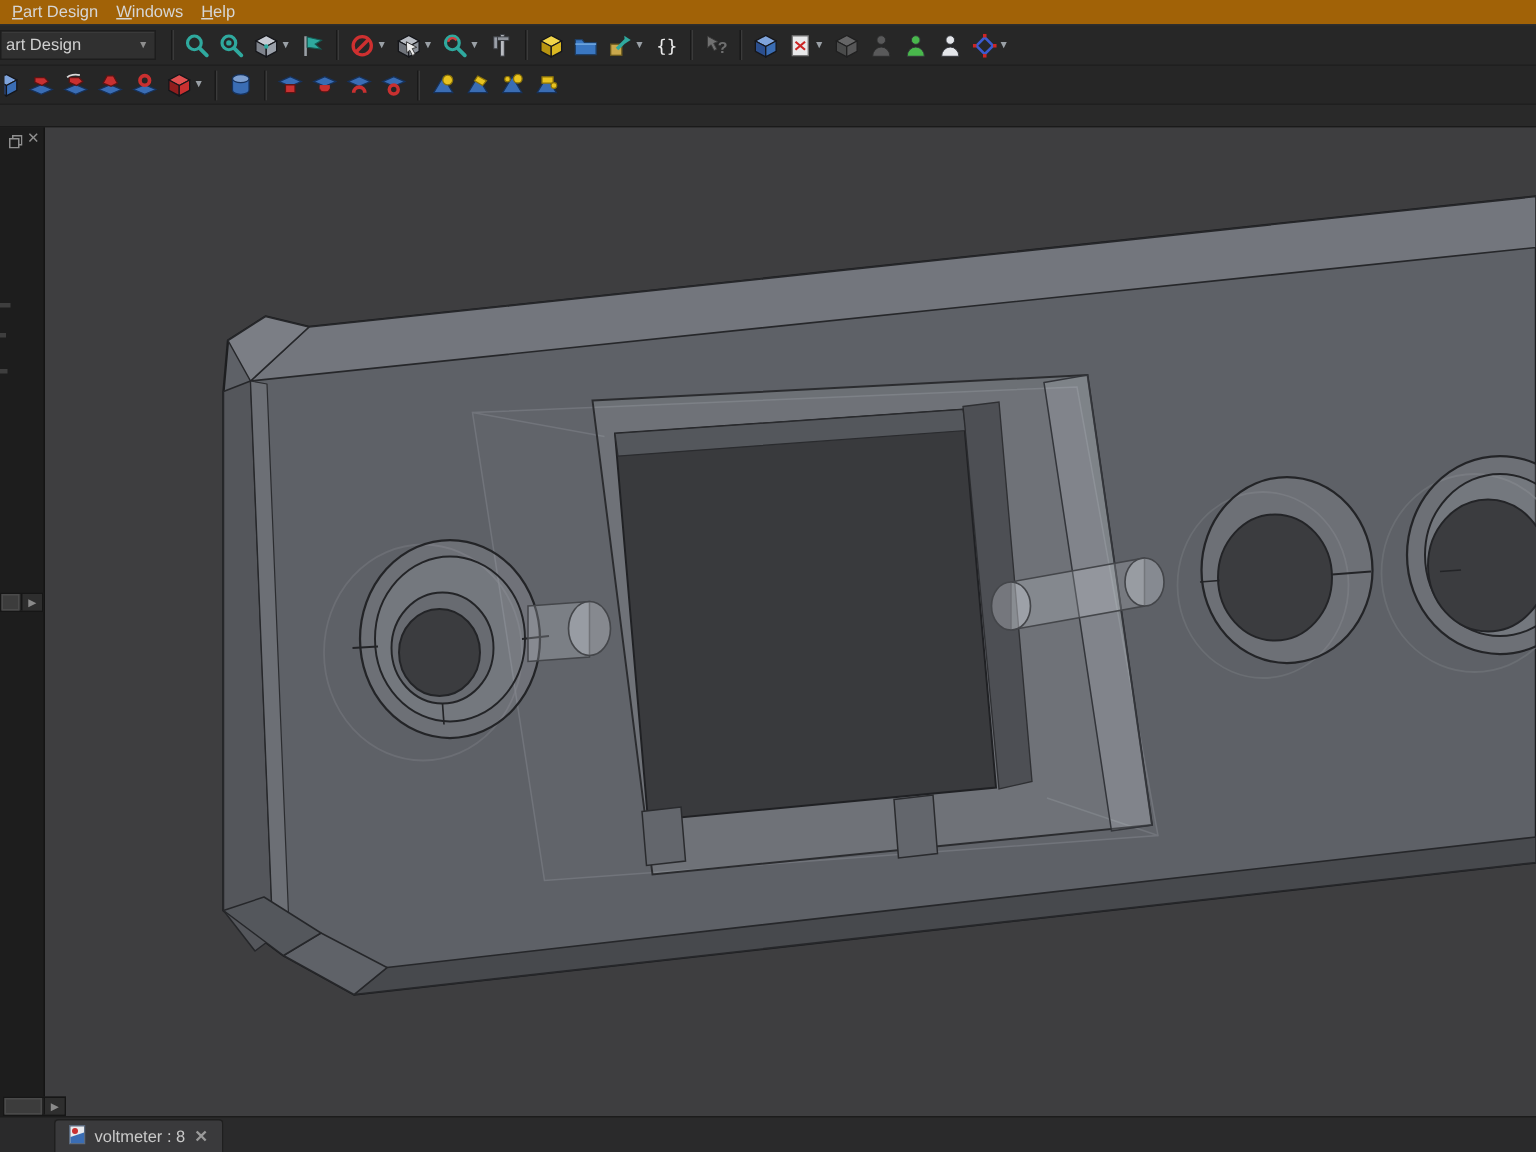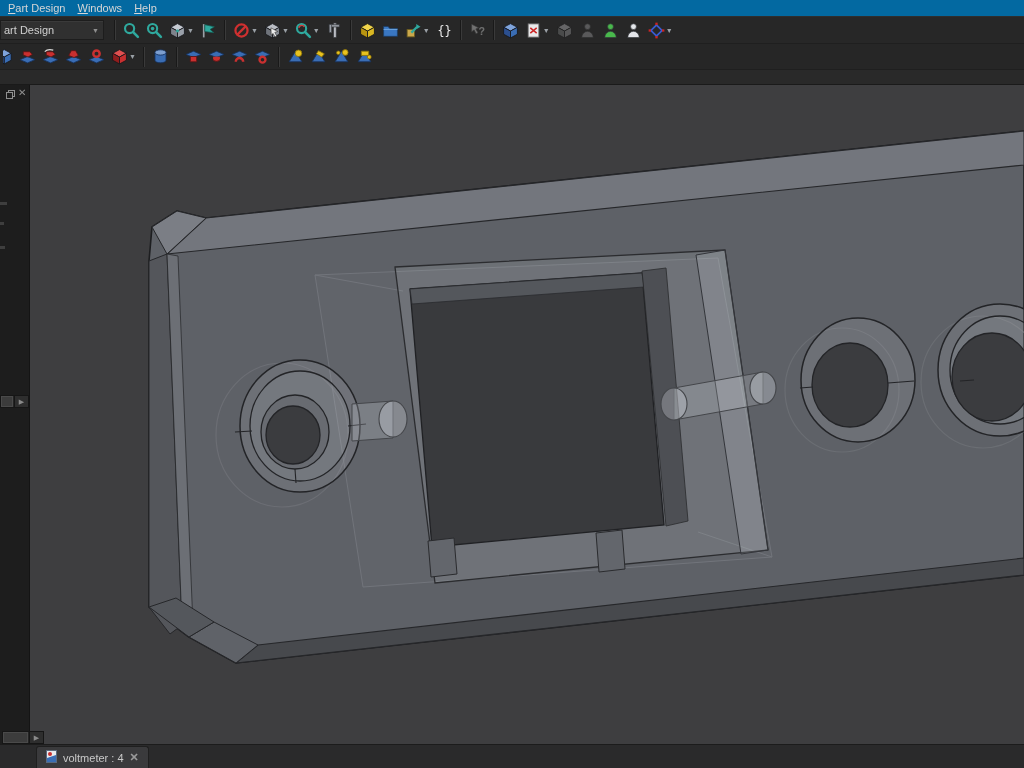--- a/index.html
+++ b/index.html
@@ -1,20 +1,20 @@
 <!DOCTYPE html>
 <html><head>
 <meta charset="utf-8">
 <style>
   html,body{margin:0;padding:0;background:#111;}
   #app{position:relative;width:1024px;height:768px;overflow:hidden;
        font-family:"Liberation Sans",sans-serif;background:#262626;
        -webkit-font-smoothing:antialiased;}
   
-  #menubar{height:16px;background:#0369a1;display:flex;align-items:center;
+  #menubar{height:16px;background:#a16207;display:flex;align-items:center;
            font-size:11px;color:#d6d6d6;padding-left:4px;}
   .menu-item{padding:1px 8px 2px 4px;cursor:default;}
   .menu-item u{text-decoration:underline;}
   
   #toolbar1{height:27px;background:#272727;display:flex;align-items:center;border-top:1px solid #2e2e2e;box-sizing:border-box;}
   #toolbar2{height:26px;background:#262626;display:flex;align-items:center;border-top:1px solid #1f1f1f;box-sizing:border-box;}
   #dockstrip{height:16px;background:#292929;border-top:1px solid #1f1f1f;border-bottom:1px solid #1a1a1a;box-sizing:border-box;}
   #wb-combo{width:104px;height:20px;background:#303030;border:1px solid #1d1d1d;
             box-shadow:inset 0 1px 0 rgba(255,255,255,.05);
             display:flex;align-items:center;font-size:11px;color:#d0d0d0;
@@ -416,18 +416,18 @@
 
   <div id="tabbar">
     <div class="doc-tab">
       <span>
         <svg width="11" height="13" viewBox="0 0 11 13">
           <rect x="0.5" y="0.5" width="10" height="12" fill="#e8eaee" stroke="#5b6a7e"></rect>
           <path d="M1,8 L10,5 L10,12 L1,12 Z" fill="#3a6db4"></path>
           <circle cx="4" cy="4" r="2" fill="#c93030"></circle>
         </svg>
       </span>
-      <span>voltmeter : 4</span>
+      <span>voltmeter : 8</span>
       <span class="close">✕</span>
     </div>
   </div>
 
 </div>
 
 </body></html>

